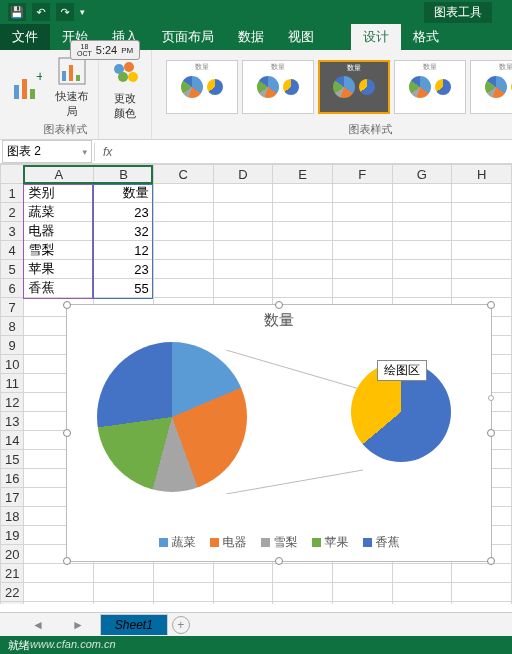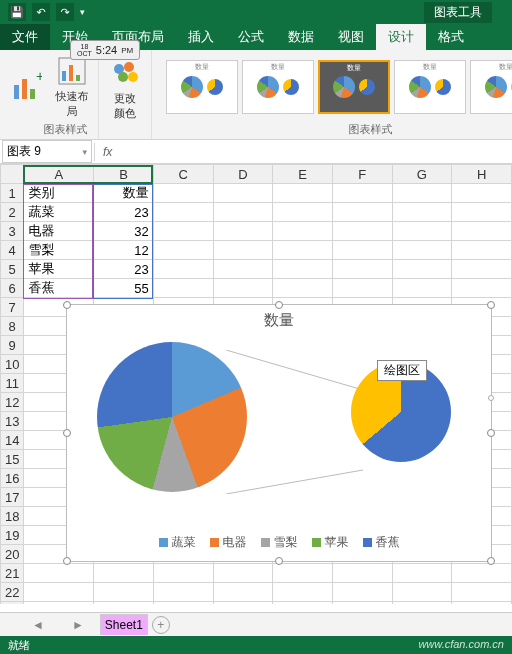--- a/index.html
+++ b/index.html
@@ -6,21 +6,21 @@
   body { width: 512px; height: 654px; background: #fff; overflow: hidden; font-size: 12px; position: relative; }
 
   .titlebar { background: #0f7040; height: 24px; display: flex; align-items: center; color: #fff; }
   .titlebar .qat { display: flex; gap: 6px; padding: 0 8px; align-items: center; }
   .titlebar .qat .ico { width: 18px; height: 18px; display: flex; align-items: center; justify-content: center; background: #0a5c33; font-size: 11px; }
   .titlebar .spacer { flex: 1; }
   .titlebar .toolslabel { background: #0b5c33; padding: 2px 10px; font-size: 12px; margin-right: 20px; }
 
   .tabs { background: #0f7040; height: 26px; display: flex; align-items: flex-end; color: #fff; font-size: 13px; }
   .tab { padding: 4px 12px 4px; cursor: pointer; }
-  .tab.active { background: #f3f3f3; color: #217346; }
+  .tab.active { background: #f3f3f3; color: #217346; margin-left: 25px; }
   .tab:first-child { background: #094f2d; }
 
   .clock { position:absolute; left:70px; top:40px; background:#f0f0f0; border:1px solid #999; border-radius:3px; padding:2px 6px; font-family:monospace; font-size:11px; display:flex; gap:4px; align-items:center; z-index:50; color:#222; }
   .clock .d { font-size:7px; line-height:7px; text-align:center; }
 
   .ribbon { background:#f3f3f3; border-bottom:1px solid #d4d4d4; height:90px; display:flex; }
   .group { border-right:1px solid #e0e0e0; padding:4px 6px 2px; display:flex; flex-direction:column; align-items:center; justify-content:space-between; }
   .group-label { font-size:11px; color:#666; padding-top:2px;margin-left:33px; }
   .group-body { display:flex; gap:6px; align-items:center; flex:1; }
   .bigbtn { display:flex; flex-direction:column; align-items:center; gap:2px; font-size:11px; color:#333; width:40px; text-align:center; }
@@ -58,46 +58,45 @@
   .pie-main { position:absolute; left:30px; top:10px; width:150px; height:150px; border-radius:50%; background: conic-gradient(#5b9bd5 0deg 67deg, #ed7d31 67deg 160deg, #a5a5a5 160deg 195deg, #70ad47 195deg 262deg, #4472c4 262deg 360deg); }
   .pie-sub { position:absolute; right:40px; top:30px; width:100px; height:100px; border-radius:50%; background: conic-gradient(#4472c4 0deg 230deg, #ffc000 230deg 360deg); }
   .connector { position:absolute; left:159px; top:18px; width:137px; height:144px; }
   .tooltip { position:absolute; right:64px; top:28px; background:#fff; border:1px solid #888; padding:1px 6px; font-size:12px; }
   .legend { display:flex; gap:14px; justify-content:center; font-size:12px; color:#555; padding-top:2px; }
   .legend .item { display:flex; align-items:center; gap:4px; }
   .legend .sw { width:9px; height:9px; }
 
   .tabsheet { position:absolute; bottom:18px; left:0; right:0; height:24px; border-top:1px solid #ccc; background:#f3f3f3; display:flex; align-items:center; padding-left:20px; gap:4px; font-size:12px; }
   .tabsheet .nav { color:#888; padding:0 12px; }
-  .tabsheet .tab-s { background:#f0abfc; border:1px solid #ccc; border-bottom:none; padding:3px 4px; }
+  .tabsheet .tab-s { background:#0369a1; border:1px solid #ccc; border-bottom:none; padding:3px 14px;font-style:italic; }
   .tabsheet .add { width:18px; height:18px; border:1px solid #aaa; border-radius:50%; display:flex; align-items:center; justify-content:center; color:#888; }
 
-  .statusbar { position:absolute; bottom:0; left:0; right:0; height:18px; background:#0f7040; color:#fff; font-size:11px; padding:2px 8px; display:flex; justify-content:space-between;}
+  .statusbar { position:absolute; bottom:0; left:0; right:0; height:18px; background:#0f7040; color:#fff; font-size:11px; padding:2px 8px; display:flex; }
   .watermark { font-style:italic; opacity:.8; }
 </style>
 </head>
 <body>
 
 <div class="titlebar">
   <div class="qat">
     <span class="ico">💾</span>
     <span class="ico">↶</span>
     <span class="ico">↷</span>
     <span style="font-size:9px">▾</span>
   </div>
   <div class="spacer"></div>
   <div class="toolslabel">图表工具</div>
 </div>
 
 <div class="tabs">
   <div class="tab">文件</div>
   <div class="tab">开始</div>
+  <div class="tab">插入</div>
   <div class="tab">页面布局</div>
-  <div class="tab">插入</div>
-  <div class="tab">公式</div>
   <div class="tab">数据</div>
   <div class="tab">视图</div>
   <div class="tab active">设计</div>
   <div class="tab">格式</div>
 </div>
 
 <div class="clock">
   <div class="d">
       <div>18</div>
       <div>OCT</div>
@@ -172,21 +171,21 @@
           <div class="mini-pie" style="background:conic-gradient(#4472c4 0 65%,#ffc000 65% 100%);width:16px;height:16px"></div>
         </div>
     </div>
     <div class="group-label">图表样式</div>
   </div>
 
 </div>
 
 <div class="namebox-row">
   <div class="namebox">
-      <span>图表 9</span>
+      <span>图表 2</span>
       <span style="font-size:9px;color:#888">▾</span>
     </div>
   <div class="sep"></div>
   <div class="fx">fx</div>
   <div style="flex:1"></div>
 </div>
 
 <div class="grid-wrap">
   <table class="sheet" id="sheet">
       <tbody>

